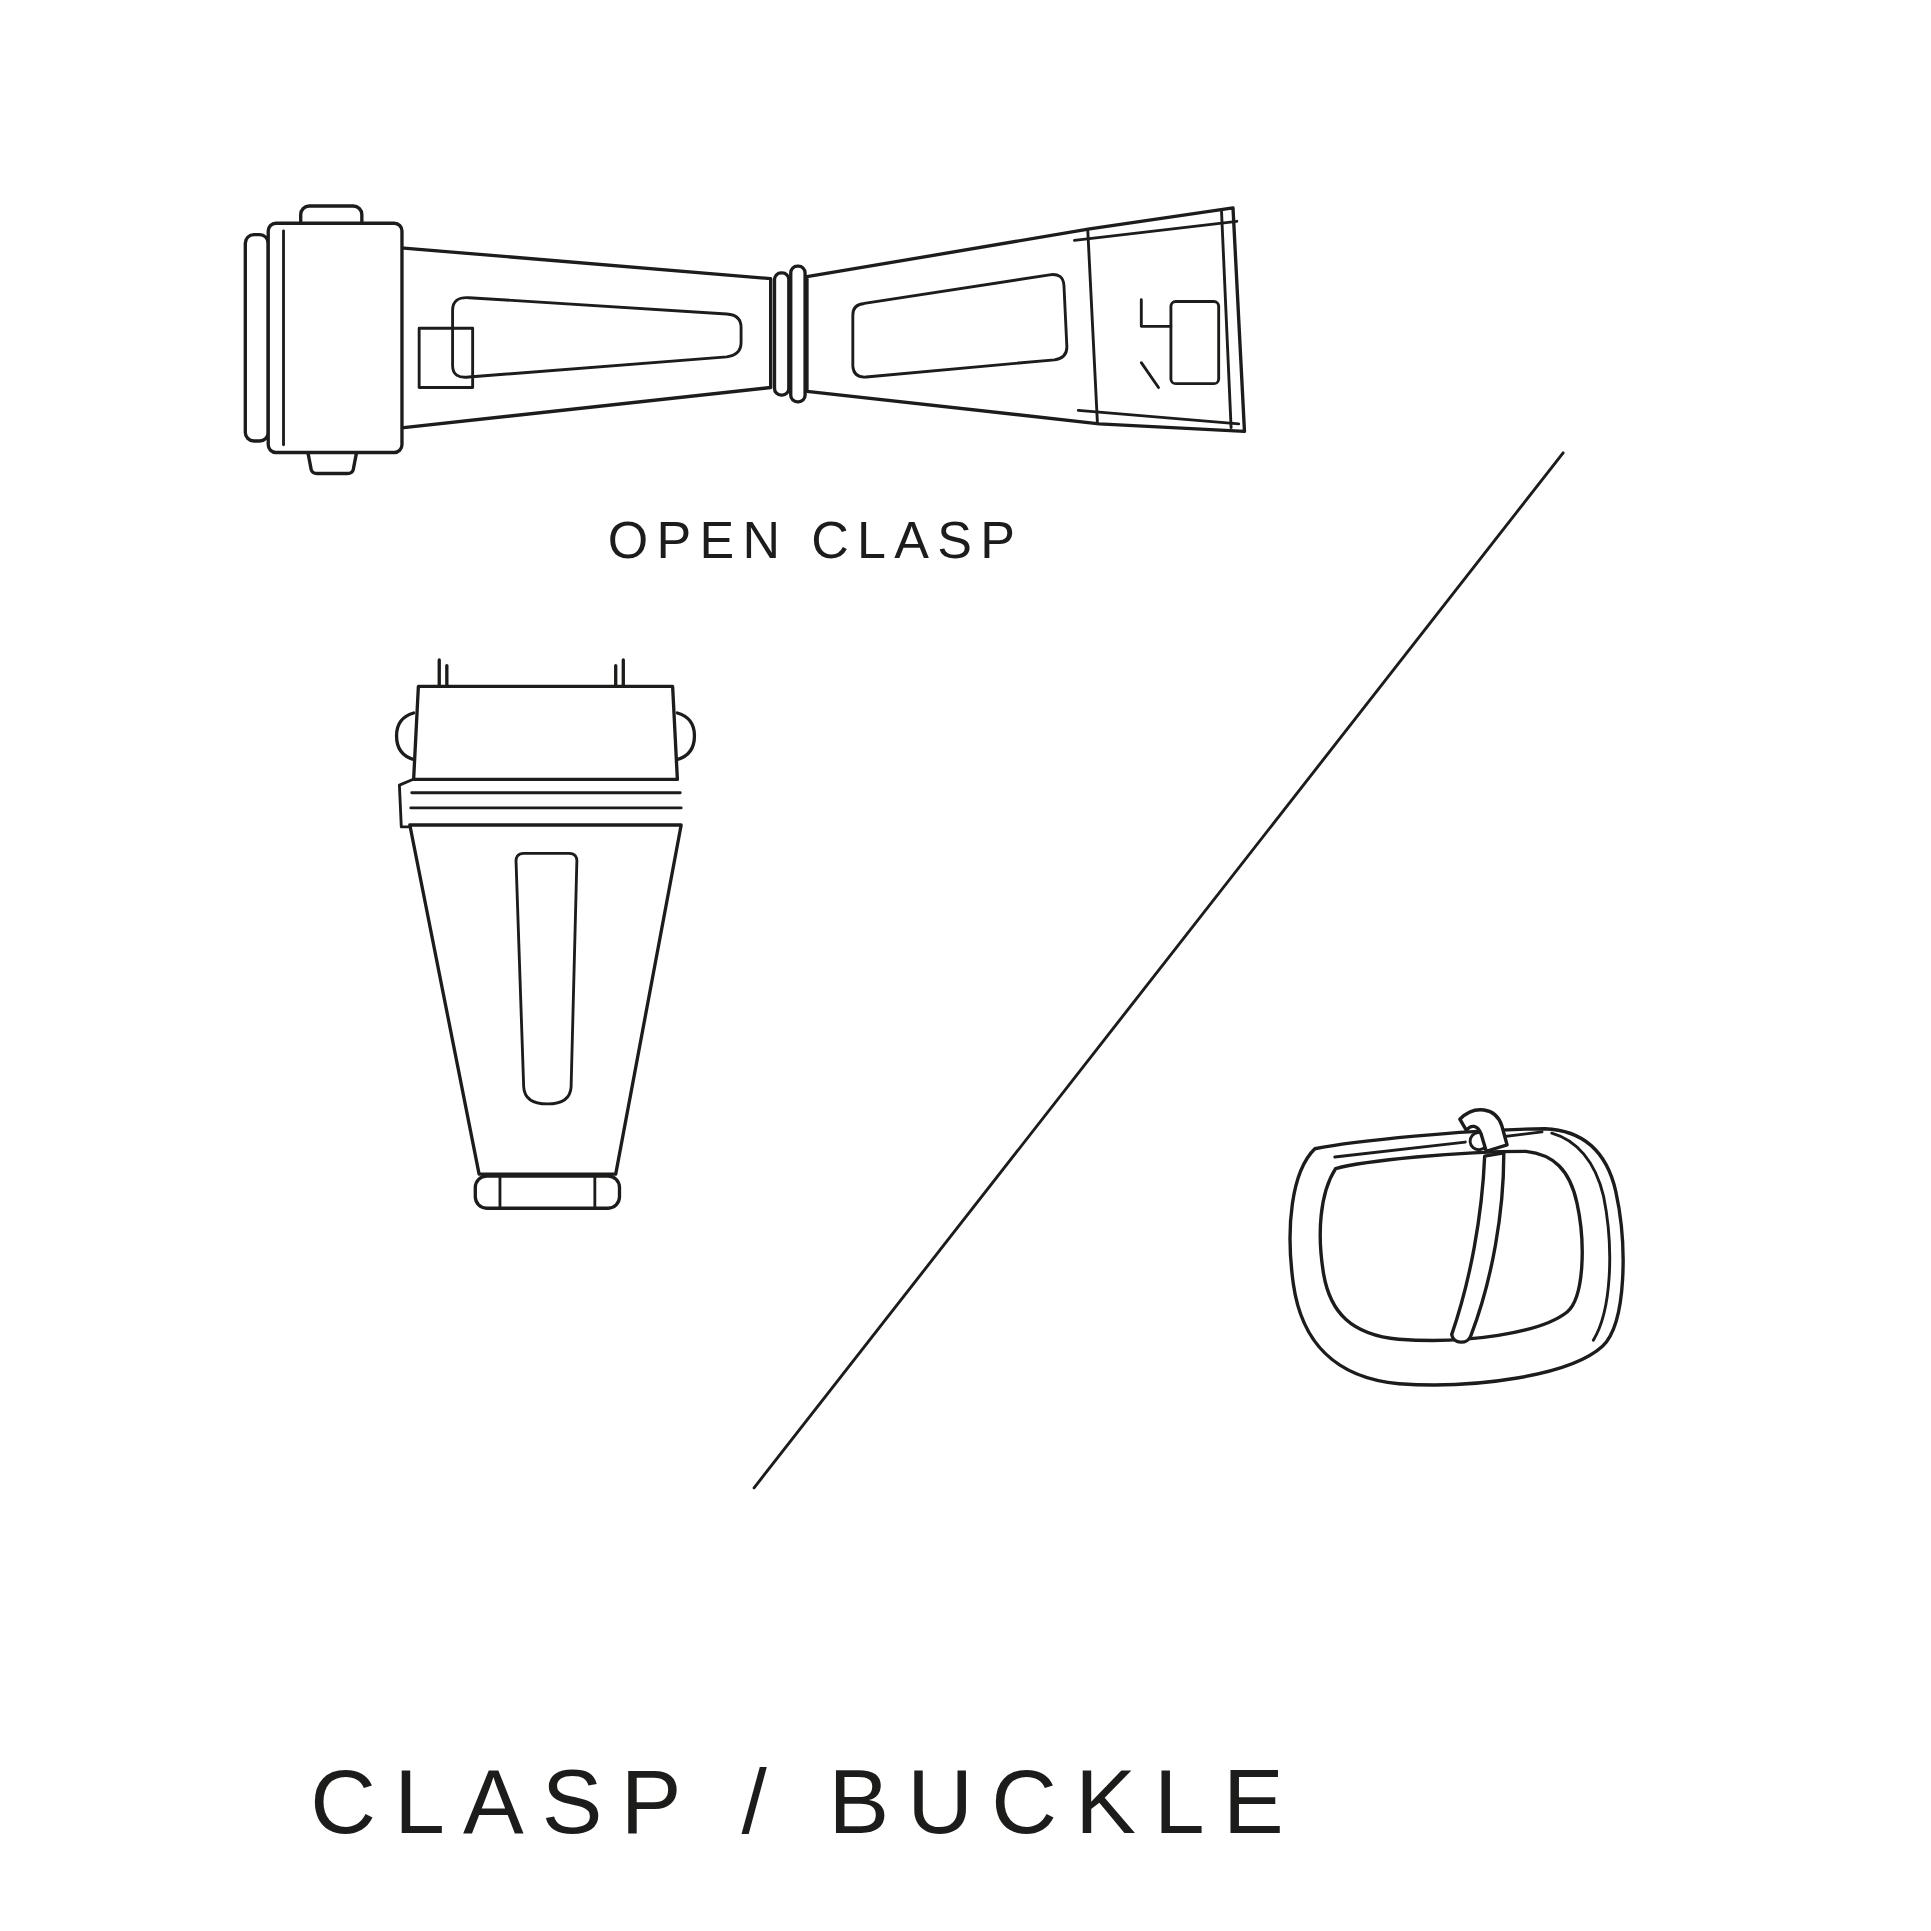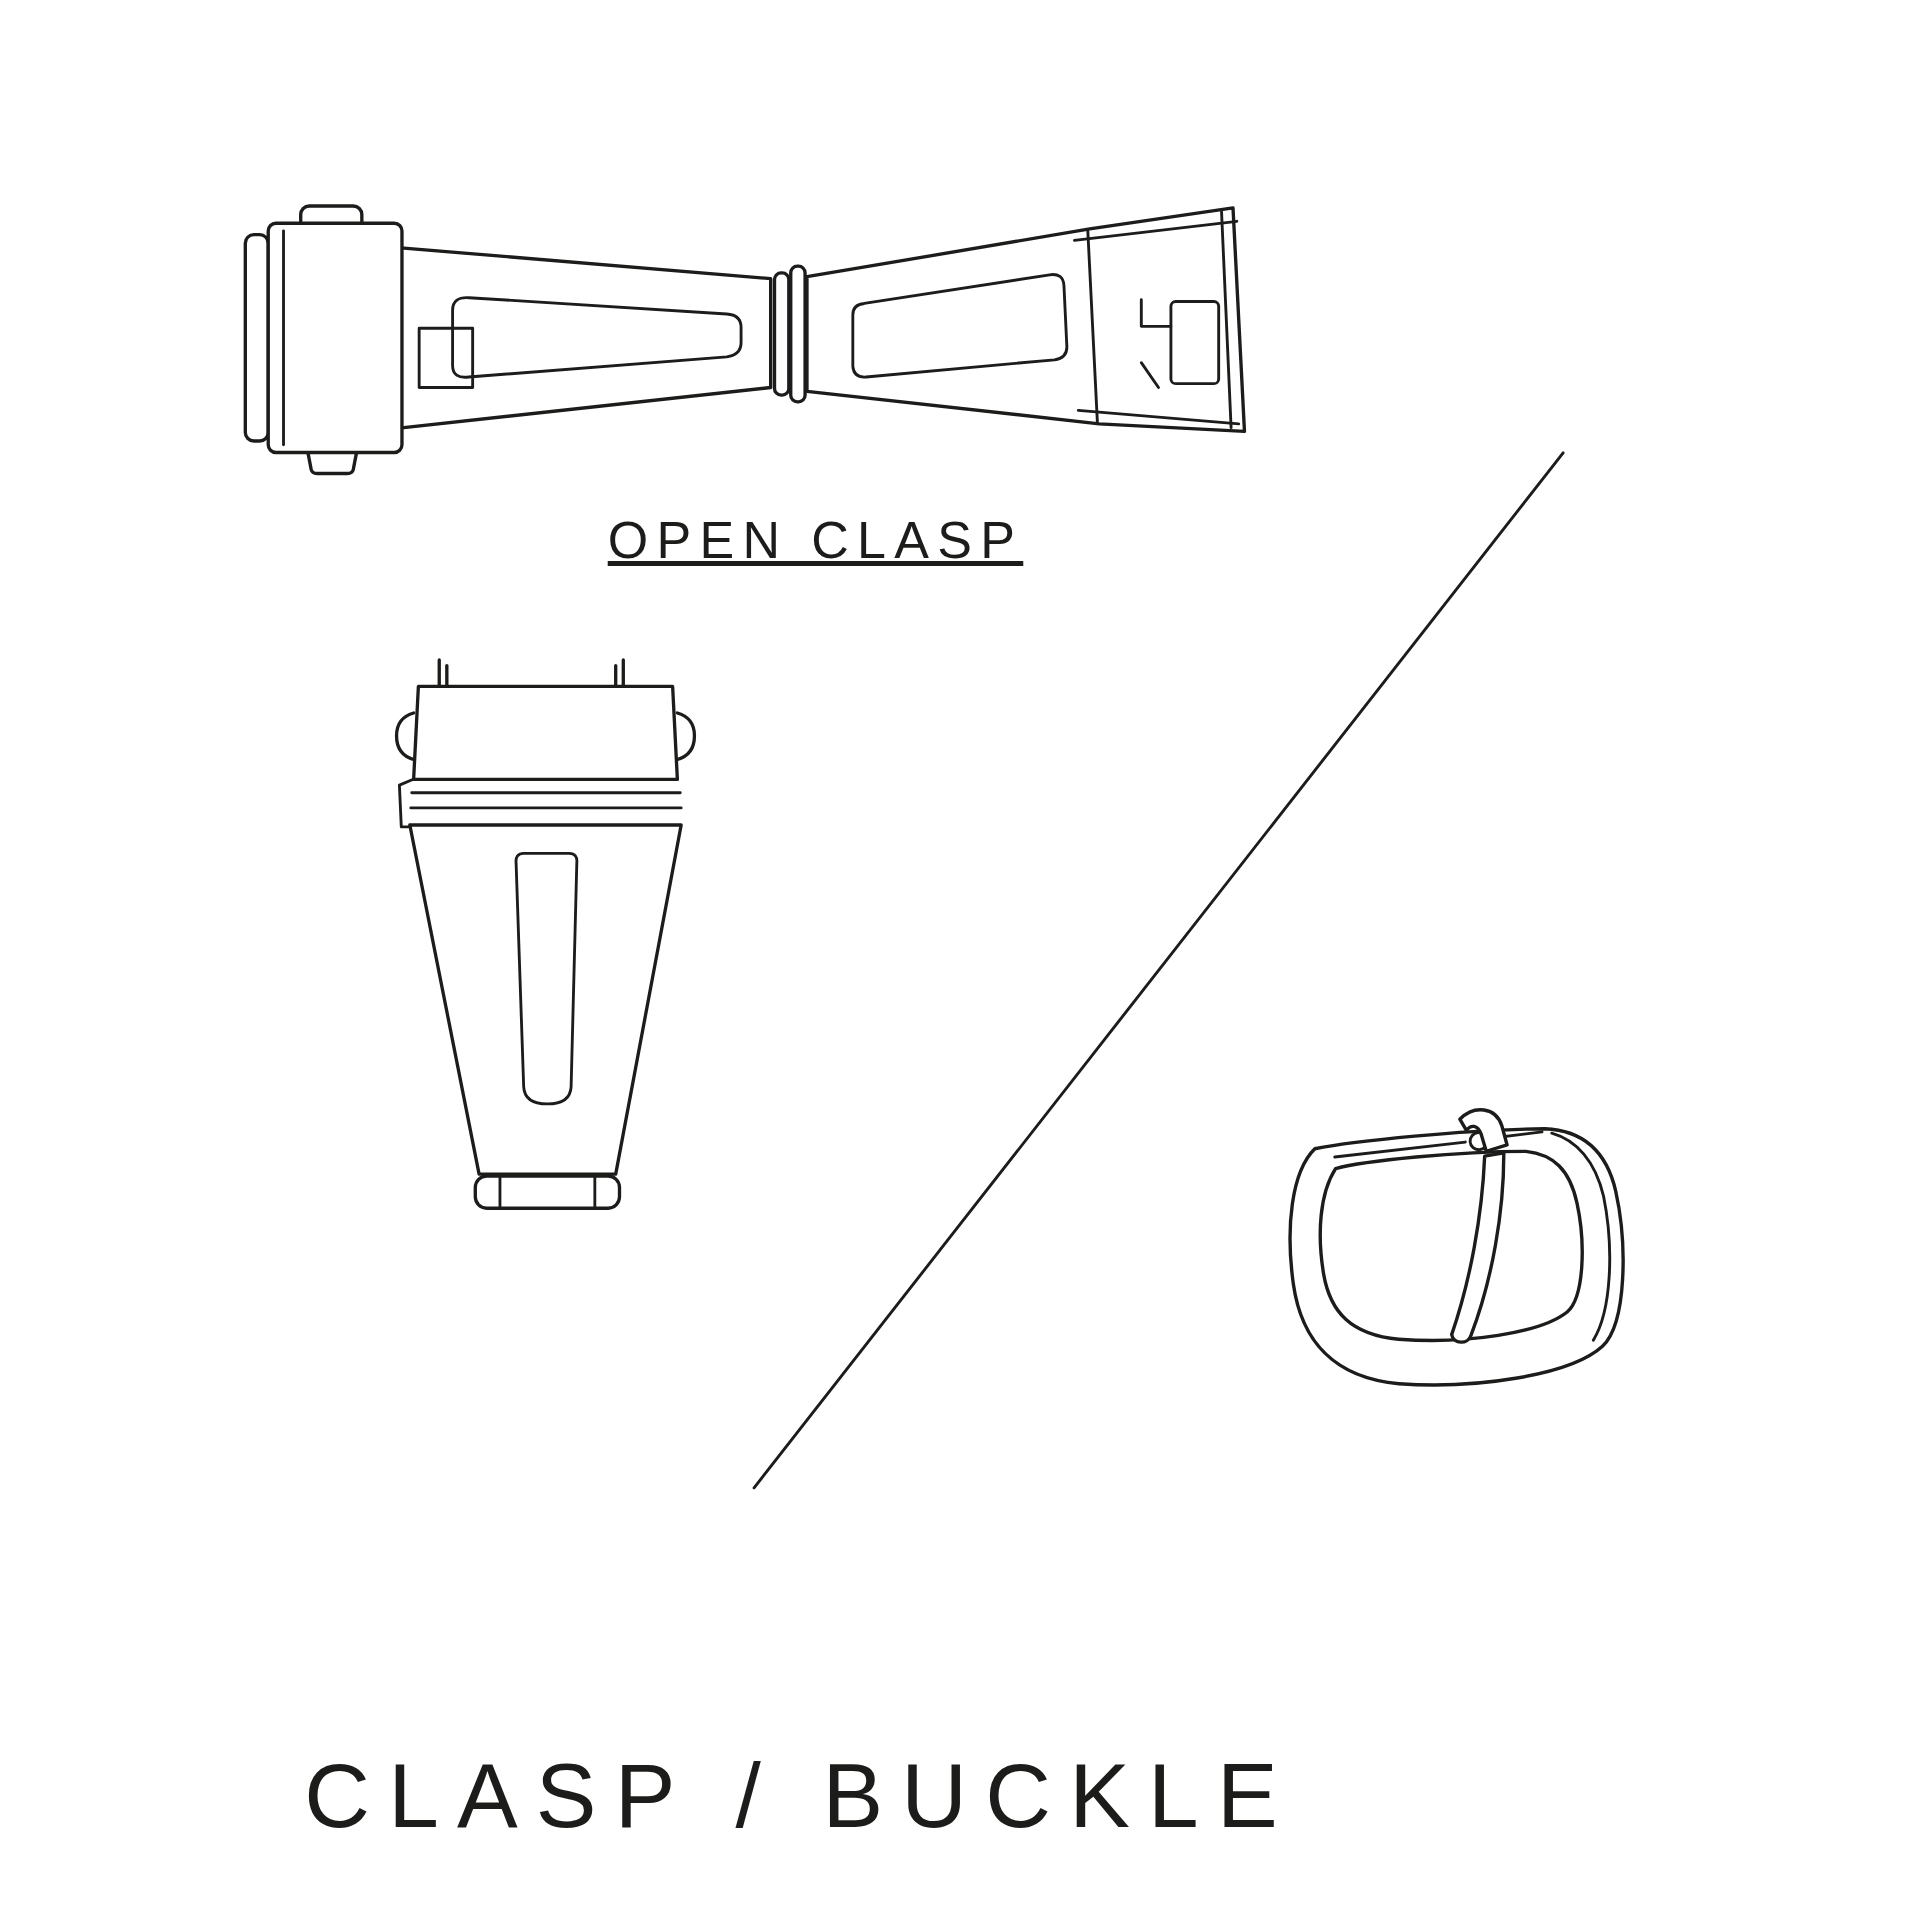--- a/index.html
+++ b/index.html
@@ -32,29 +32,28 @@
     pointer-events: none;
   }
   .caption {
     position: absolute;
     text-align: center;
     font-size: 52px;
     font-weight: 400;
     letter-spacing: 0.16em;
     color: var(--ink, #1c1c1a);
     white-space: nowrap;
-    text-decoration: underline;
   }
   .caption-open   { left: 526px; top: 510px;  width: 579px; }
   .caption-closed { left: 323px; top: 1249px; width: 434px; }
   .title {
     position: absolute;
     left: 0; top: 1736px;
     width: 1584px;
-    margin: 8px;
+    margin: 14px;
     text-align: center;
     font-size: 91px;
     font-weight: 300;
     letter-spacing: 0.20em;
     color: var(--ink, #1c1c1a);
     white-space: nowrap;
   }
 </style>
 </head>
 <body>

